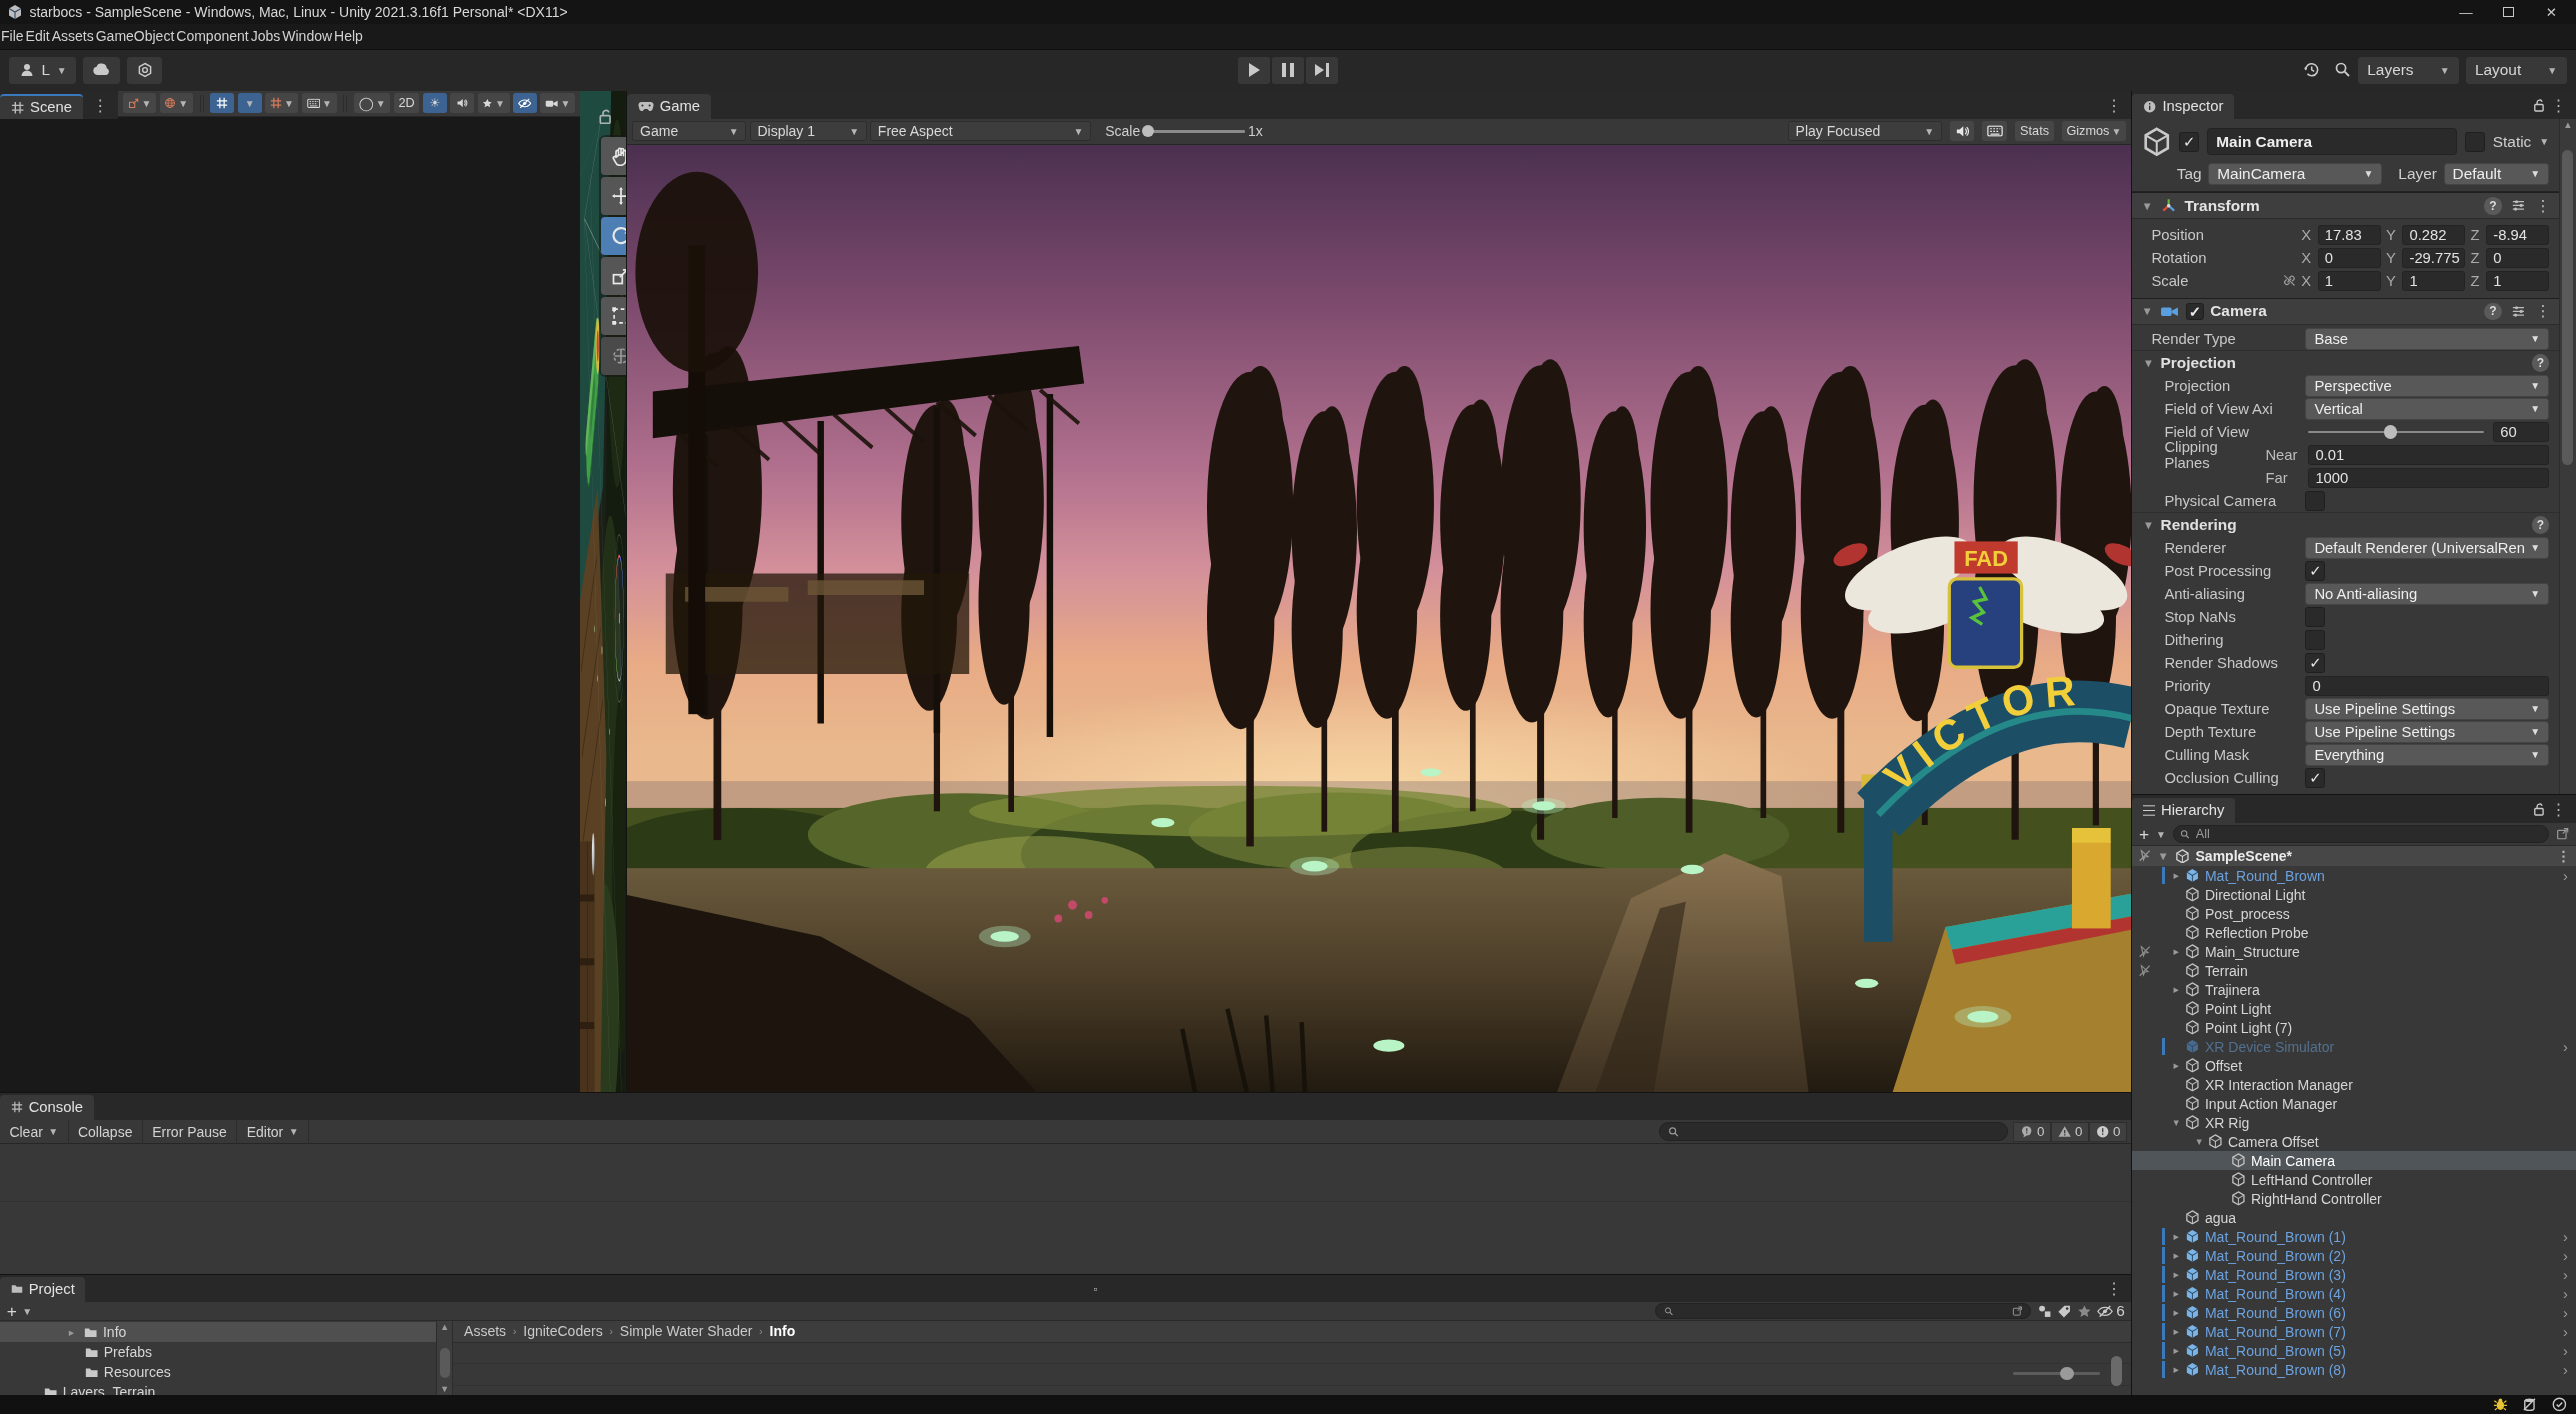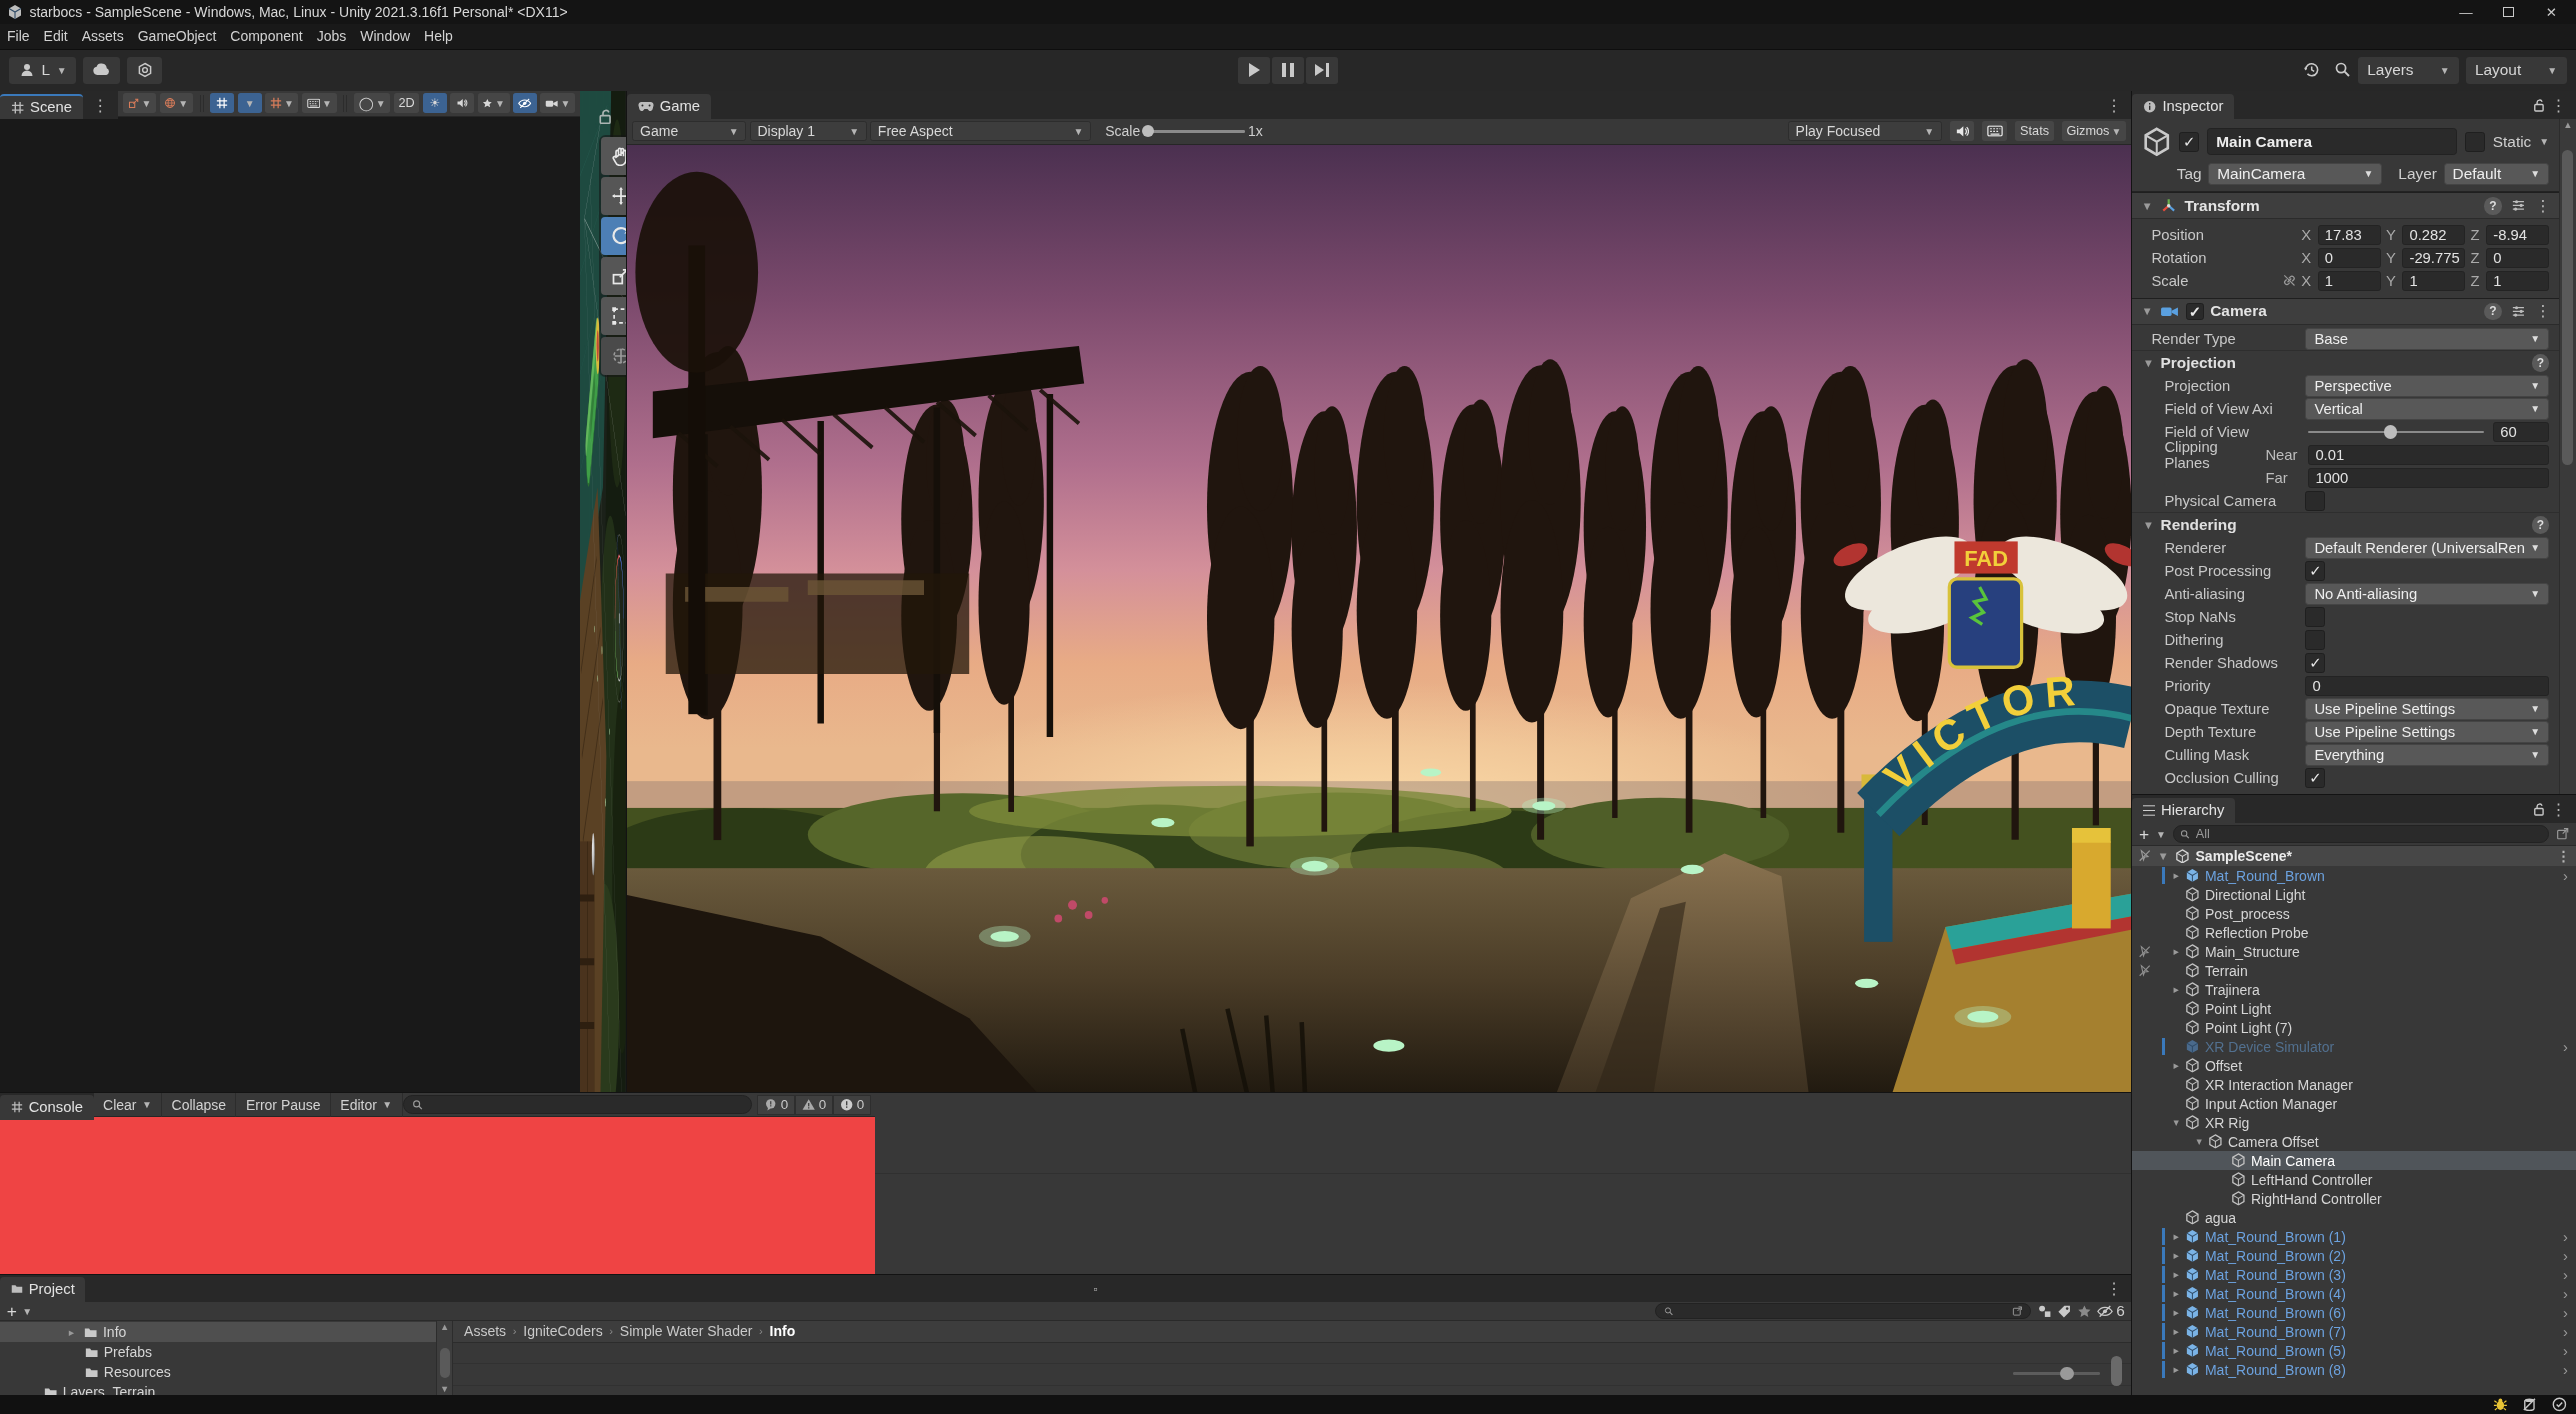--- a/index.html
+++ b/index.html
@@ -7,21 +7,21 @@
   body{width:2576px;height:1414px;position:relative;overflow:hidden;
        font-family:"Liberation Sans",sans-serif;color:#cfcfcf;font-size:15.4px}
   .hiddefs{position:absolute;width:0;height:0;overflow:hidden}
 
   
   .titlebar{height:24px;display:flex;align-items:center;padding:0 6.7px;background:#141414;color:#d8d8d8;font-size:14px;gap:6.7px}
   .titlebar .spacer{flex:1}
   .winbtn{width:36px;text-align:center;color:#c9c9c9;font-size:13.4px}
   .winbox{display:inline-block;width:10.7px;height:9.4px;border:1.3px solid #c9c9c9}
   .menubar{height:25.5px;display:flex;align-items:center;background:#191919;border-bottom:0.7px solid #0e0e0e;font-size:14px;color:#d2d2d2}
-  .menu-item{padding:0 7px}
+  .menu-item{padding:0 1px}
   .toolbar{height:42px;background:#272727;border-bottom:1.3px solid #131313;position:relative;display:flex;align-items:center;padding:0 9.4px}
   .pill{height:27px;background:#383838;border-radius:3.4px;display:flex;align-items:center;gap:6.7px;padding:0 9.4px;color:#d6d6d6;margin-right:6.7px}
   .tb-center{position:absolute;left:50%;transform:translateX(-50%);display:flex;gap:2px}
   .tb-btn{width:32px;height:27px;background:#383838;border-radius:2.7px;display:flex;align-items:center;justify-content:center}
   .tb-right{margin-left:auto;display:flex;align-items:flex-end}
   .icbtn{width:31px;height:27px;display:flex;align-items:center;justify-content:center;border-radius:3.4px}
   .caret{font-size:10px;color:#b5b5b5}
   .tri-play{width:0;height:0;border-left:11.4px solid #c9c9c9;border-top:7.4px solid transparent;border-bottom:7.4px solid transparent}
   .pausebars{display:flex;gap:4px}.pausebars i{width:4px;height:14.8px;background:#c9c9c9}
   .stepwrap{display:flex;align-items:center;gap:2px}
@@ -63,21 +63,21 @@
   .cam-preview .cp-body{position:absolute;top:23px;left:0;right:0;bottom:0;overflow:hidden}
   .cp-body svg{width:100%;height:100%}
 
   
   .gdrop{height:20px;background:#3d3d3d;border:0.7px solid #2d2d2d;border-radius:2.7px;display:flex;align-items:center;gap:6.7px;padding:0 6.7px;color:#d8d8d8}
   .slider-track{width:101px;height:2.7px;background:#8a8a8a;border-radius:1.3px;position:relative}
   .slider-thumb{position:absolute;top:-4.7px;width:12px;height:12px;border-radius:50%;background:#bdbdbd}
   .gt-right{margin-left:auto;display:flex;align-items:center;gap:8px}
 
   
-  .console-panel{height:182px;border-top:1.3px solid #131313;display:flex;flex-direction:row;background:#ef4444}
+  .console-panel{height:182px;border-top:1.3px solid #131313;display:flex;flex-direction:column;background:#5eead4}
   .con-toolbar{height:24px;background:#383838;border-bottom:0.7px solid #262626;display:flex;align-items:center;font-size:14px;flex:none}
   .con-btn{height:24px;display:flex;align-items:center;gap:5.4px;padding:0 9.4px;border-right:0.7px solid #2c2c2c;color:#d2d2d2}
   .search-pill{height:19px;background:#2a2a2a;border:0.7px solid #222;border-radius:9.4px;display:flex;align-items:center;gap:5.4px;padding:0 8px}
   .search-pill input{background:transparent;border:none;outline:none;color:#ddd;font-size:13.4px;font-family:inherit;width:100%}
   .badge{height:20px;min-width:38px;background:#404040;border:0.7px solid #2e2e2e;display:flex;align-items:center;justify-content:center;gap:3.4px;color:#c9c9c9;font-size:13.4px}
   .con-body{flex:1;background:#383838;position:relative}
   .con-body .half{position:absolute;left:0;right:0;top:44%;border-top:0.7px solid #303030}
 
   
   .project-panel{height:121px;border-top:1.3px solid #131313;display:flex;flex-direction:column;background:#383838}

